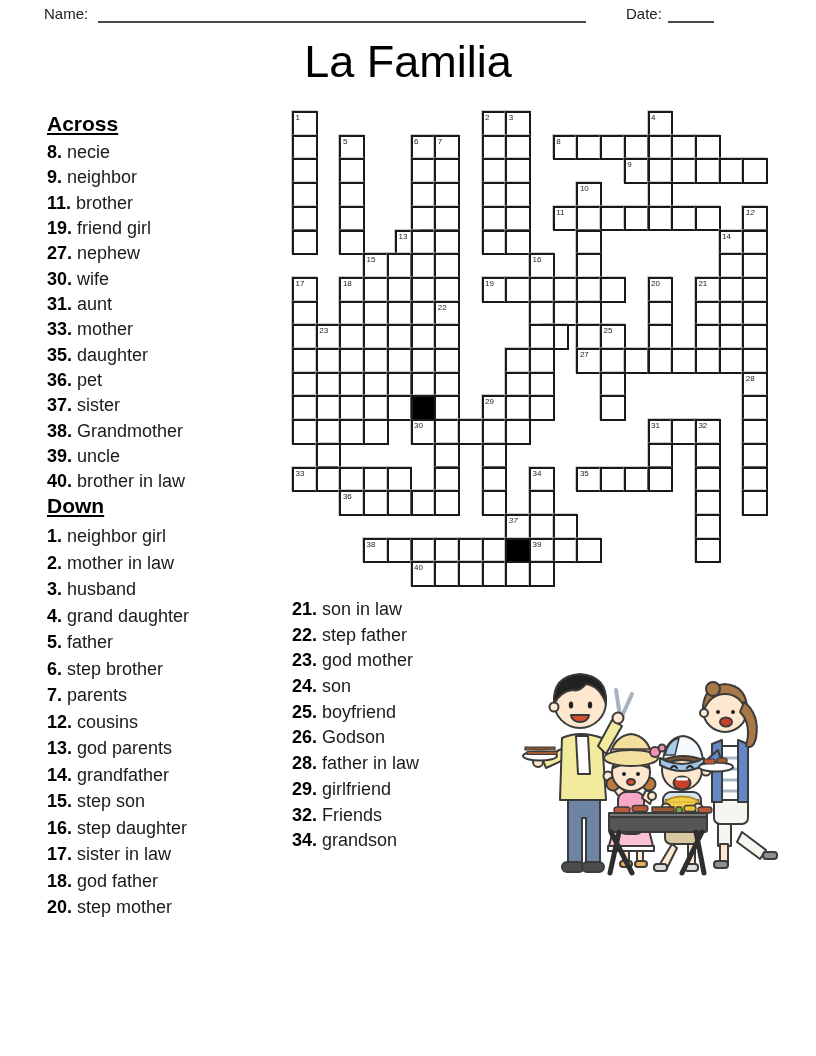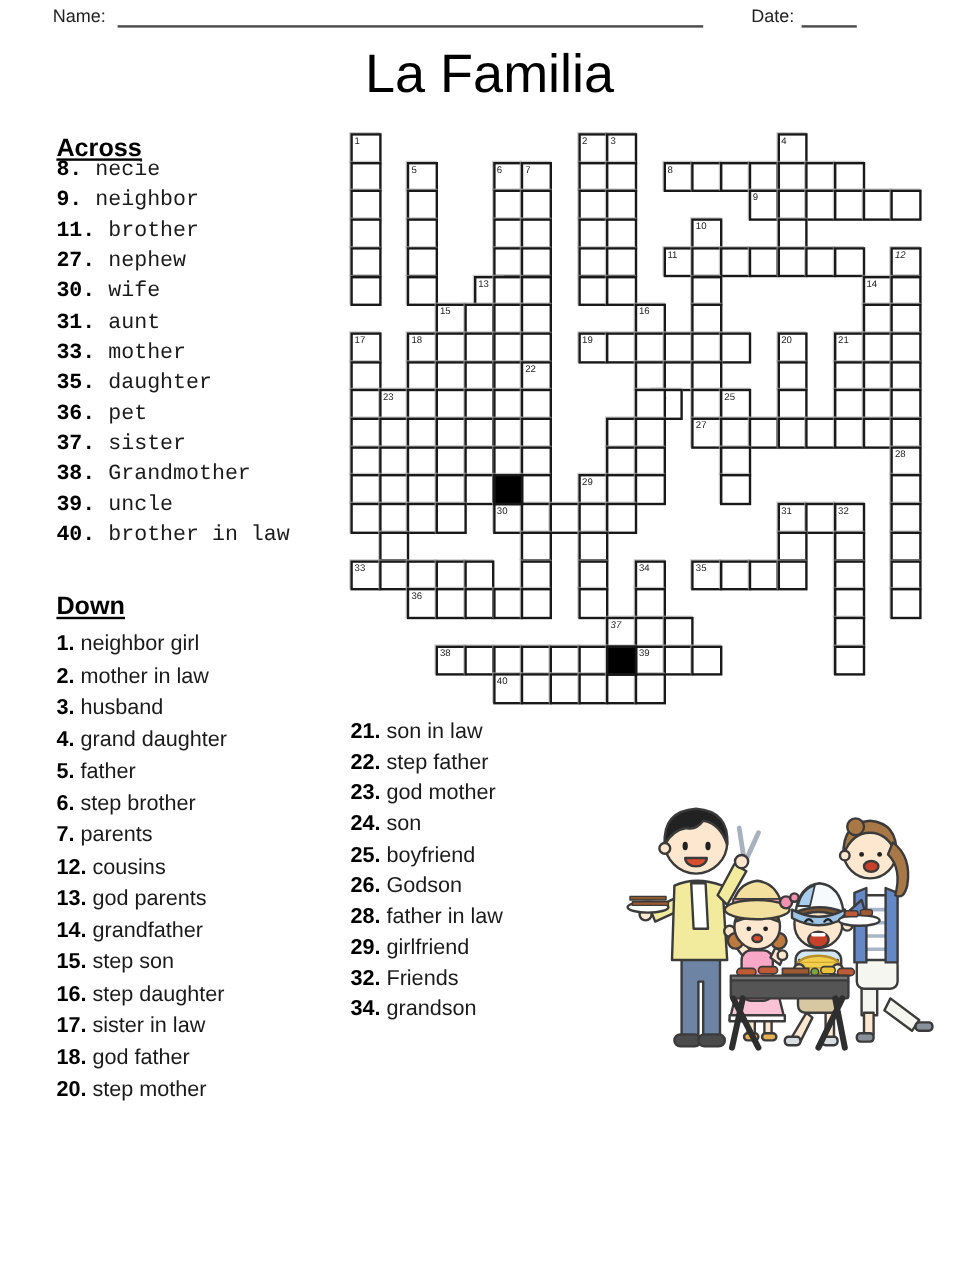--- a/index.html
+++ b/index.html
@@ -20,21 +20,21 @@
     font-size:45px;font-weight:400;letter-spacing:0px;color:#000;
   }
   
   .clue-head{
     position:absolute;font-size:21px;font-weight:bold;text-decoration:underline;
     color:#000;
   }
   #across-head{left:47px;top:112px;}
   #down-head{left:47px;top:494px;}
   .clue-list{position:absolute;}
-  #across-list{left:47px;top:132px;width:245px;font-family:Liberation Mono, monospace;}
+  #across-list{left:47px;top:142px;width:245px;}
   #down-list{left:47px;top:526px;width:245px;}
   #down-list2{left:292px;top:599px;width:220px;}
   .clue{font-size:18px;line-height:20px;color:#1a1a1a;white-space:nowrap;}
   #across-list .clue{height:25.35px;}
   #down-list .clue{height:26.5px;}
   #down-list2 .clue{height:25.7px;}
   .clue b{font-weight:bold;color:#000;}
   
   #grid{position:absolute;left:292px;top:111px;width:478px;height:478px;}
   .cell{
@@ -57,20 +57,21 @@
 <div class="hdr-label" id="date-label">Date:</div>
 <div class="write-line" id="date-line"></div>
 
 <div id="page-title">La Familia</div>
 
 <div class="clue-head" id="across-head">Across</div>
 <div class="clue-list" id="across-list">
     <div class="clue"><b>8.</b> necie</div>
     <div class="clue"><b>9.</b> neighbor</div>
     <div class="clue"><b>11.</b> brother</div>
+    <div class="clue"><b>19.</b> friend girl</div>
     <div class="clue"><b>27.</b> nephew</div>
     <div class="clue"><b>30.</b> wife</div>
     <div class="clue"><b>31.</b> aunt</div>
     <div class="clue"><b>33.</b> mother</div>
     <div class="clue"><b>35.</b> daughter</div>
     <div class="clue"><b>36.</b> pet</div>
     <div class="clue"><b>37.</b> sister</div>
     <div class="clue"><b>38.</b> Grandmother</div>
     <div class="clue"><b>39.</b> uncle</div>
     <div class="clue"><b>40.</b> brother in law</div>

